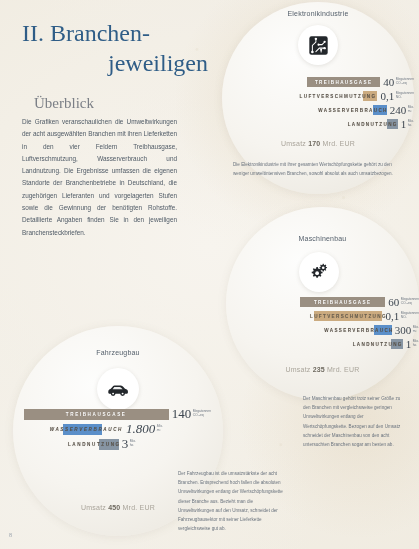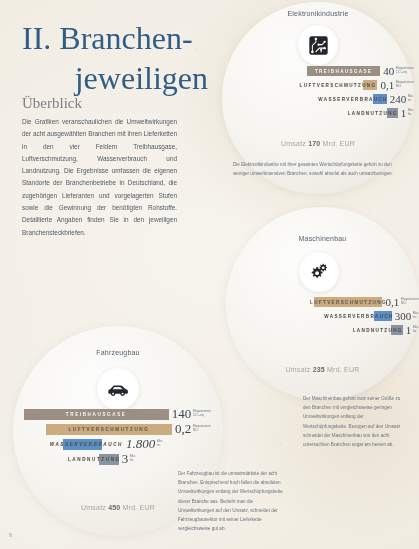--- a/index.html
+++ b/index.html
@@ -40,28 +40,28 @@
     position: absolute; right: -60px; top: 300px;
     width: 240px; height: 240px; border-radius: 50%;
     background: radial-gradient(circle, rgba(206,182,142,.22) 0%, rgba(206,182,142,0) 70%);
     pointer-events: none;
   }
 
   
   .headline {
     position: absolute; left: 22px; top: 18px; width: 186px;
     font-family: "Liberation Serif", serif;
-    font-size: 32px; line-height: 1.26;
+    font-size: 24px; line-height: 1.26;
     color: #2f5d87; font-weight: 400;
   }
   .headline .l1 { display: block; text-align: left; }
   .headline .l2 { display: block; text-align: right; }
 
   .subhead {
-    position: absolute; left: 22px; top: 95px;
+    position: absolute; left: 34px; top: 95px;
     font-family: "Liberation Serif", serif;
     font-size: 15px; color: #7b7f86; font-weight: 400;
   }
   .intro {
     position: absolute; left: 22px; top: 116px; width: 155px;
     font-size: 6.4px; line-height: 1.92;
     color: #4f5a66; text-align: justify;
   }
 
   
@@ -149,21 +149,21 @@
       </g>
       <circle cx="5" cy="19.4" r="1.5" fill="#ffffff"></circle>
       <circle cx="9" cy="4.4" r="1.4" fill="#ffffff"></circle>
       <circle cx="19" cy="15" r="1.4" fill="#ffffff"></circle>
       <circle cx="19" cy="7.8" r="1.3" fill="#ffffff"></circle>
       <circle cx="12" cy="11" r="1.2" fill="#ffffff"></circle>
       <circle cx="15" cy="16.8" r="1.2" fill="#ffffff"></circle>
     </svg>
   </div>
 
-  <div class="metrics" style="left:262px; top:65px; width:152px;">
+  <div class="metrics" style="left:262px; top:76px; width:152px;">
     <div class="mrow">
       <div class="bar" style="width:73px; background:#9a8f82;">
         <span class="blabel">TREIBHAUSGASE</span>
       </div>
       <span class="val">40</span>
       <span class="unit">
         <span>Megatonnen</span><br><span>CO₂-eq</span>
       </span>
     </div>
     <div class="mrow">
@@ -207,20 +207,29 @@
       <g fill="#23272b">
         <path d="M9.2 6.6 l1.5 0 .35 1.6 1.2 .5 1.35-.9 1.05 1.05-.9 1.35 .5 1.2 1.6 .35 0 1.5-1.6 .35-.5 1.2 .9 1.35-1.05 1.05-1.35-.9-1.2 .5-.35 1.6-1.5 0-.35-1.6-1.2-.5-1.35 .9-1.05-1.05 .9-1.35-.5-1.2-1.6-.35 0-1.5 1.6-.35 .5-1.2-.9-1.35 1.05-1.05 1.35 .9 1.2-.5z"></path>
         <circle cx="9.95" cy="13.3" r="2.05" fill="#ffffff"></circle>
         <path d="M16.1 3.1 l1.05 0 .25 1.1 .85 .35 .95-.62 .74 .74-.62 .95 .35 .85 1.1 .25 0 1.05-1.1 .25-.35 .85 .62 .95-.74 .74-.95-.62-.85 .35-.25 1.1-1.05 0-.25-1.1-.85-.35-.95 .62-.74-.74 .62-.95-.35-.85-1.1-.25 0-1.05 1.1-.25 .35-.85-.62-.95 .74-.74 .95 .62 .85-.35z"></path>
         <circle cx="16.63" cy="7.33" r="1.45" fill="#ffffff"></circle>
       </g>
     </svg>
   </div>
 
   <div class="metrics" style="left:266px; top:296px; width:153px;">
+    <div class="mrow">
+      <div class="bar" style="width:85px; background:#9a8f82;">
+        <span class="blabel">TREIBHAUSGASE</span>
+      </div>
+      <span class="val">60</span>
+      <span class="unit">
+        <span>Megatonnen</span><br><span>CO₂-eq</span>
+      </span>
+    </div>
     <div class="mrow">
       <div class="bar" style="width:68px; background:#cbab80;">
         <span class="blabel" style="color:#6a6050;">LUFTVERSCHMUTZUNG</span>
       </div>
       <span class="val">0,1</span>
       <span class="unit">
         <span>Megatonnen</span><br><span>NOₓ</span>
       </span>
     </div>
     <div class="mrow">
@@ -266,29 +275,20 @@
   <div class="metrics" style="left:11px; top:408px; width:200px;">
     <div class="mrow" style="height:12px; margin-bottom:3px;">
       <div class="bar" style="width:145px; height:11px; background:#9a8f82;">
         <span class="blabel" style="letter-spacing:1.6px;">TREIBHAUSGASE</span>
       </div>
       <span class="val" style="font-size:13px;">140</span>
       <span class="unit">
         <span>Megatonnen</span><br><span>CO₂-eq</span>
       </span>
     </div>
-    <div class="mrow" style="height:12px; margin-bottom:3px;">
-      <div class="bar" style="width:126px; height:11px; background:#cbab80; margin-left:19px;">
-        <span class="blabel" style="color:#6a6050; letter-spacing:1.6px;">LUFTVERSCHMUTZUNG</span>
-      </div>
-      <span class="val" style="font-size:13px;">0,2</span>
-      <span class="unit">
-        <span>Megatonnen</span><br><span>NOₓ</span>
-      </span>
-    </div>
     <div class="mrow" style="height:12px; margin-bottom:3px; padding-right:48px;font-style:italic;">
       <div class="bar" style="width:39px; height:11px; background:#5b8fc9;">
         <span class="blabel" style="color:#5a5248; position:absolute; right:-21px; letter-spacing:1.6px;">WASSERVERBRAUCH</span>
       </div>
       <span class="val" style="font-size:13px; margin-left:24px;">1.800</span>
       <span class="unit">
         <span>Mio.</span><br><span>m³</span>
       </span>
     </div>
     <div class="mrow" style="height:12px; padding-right:75px;">

